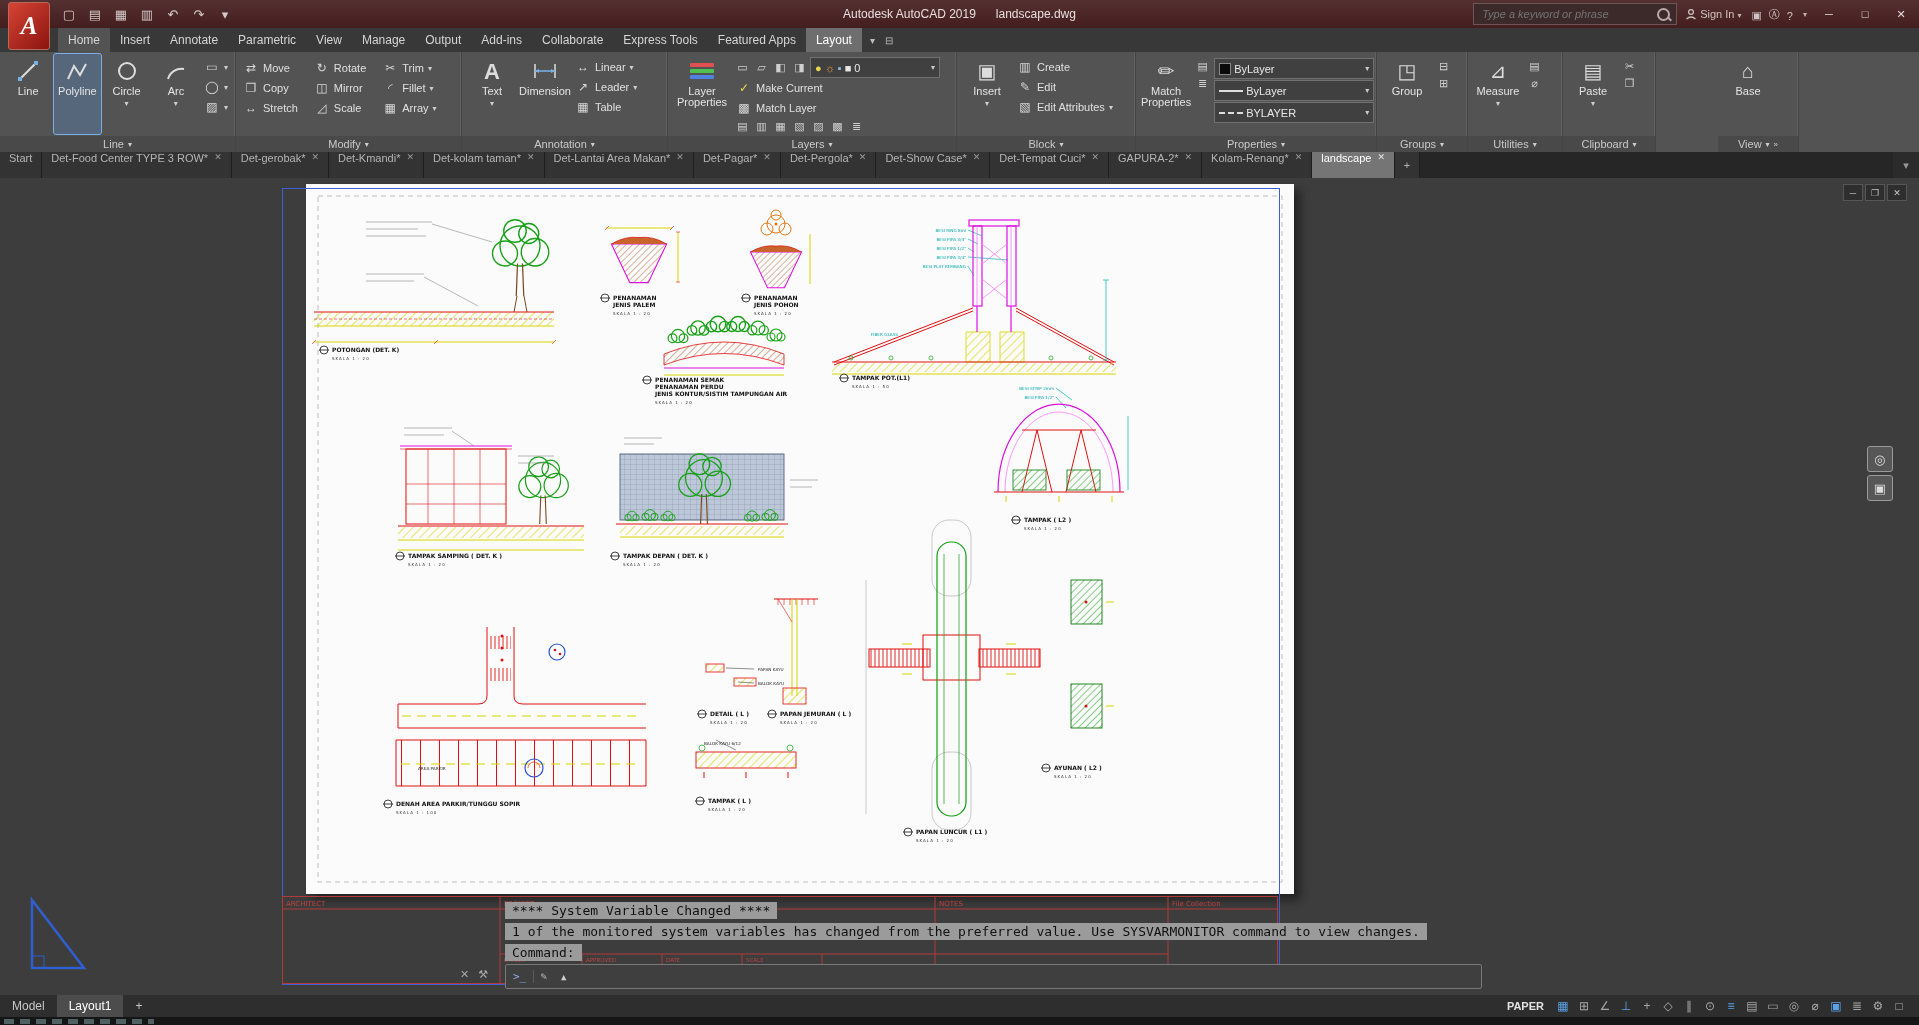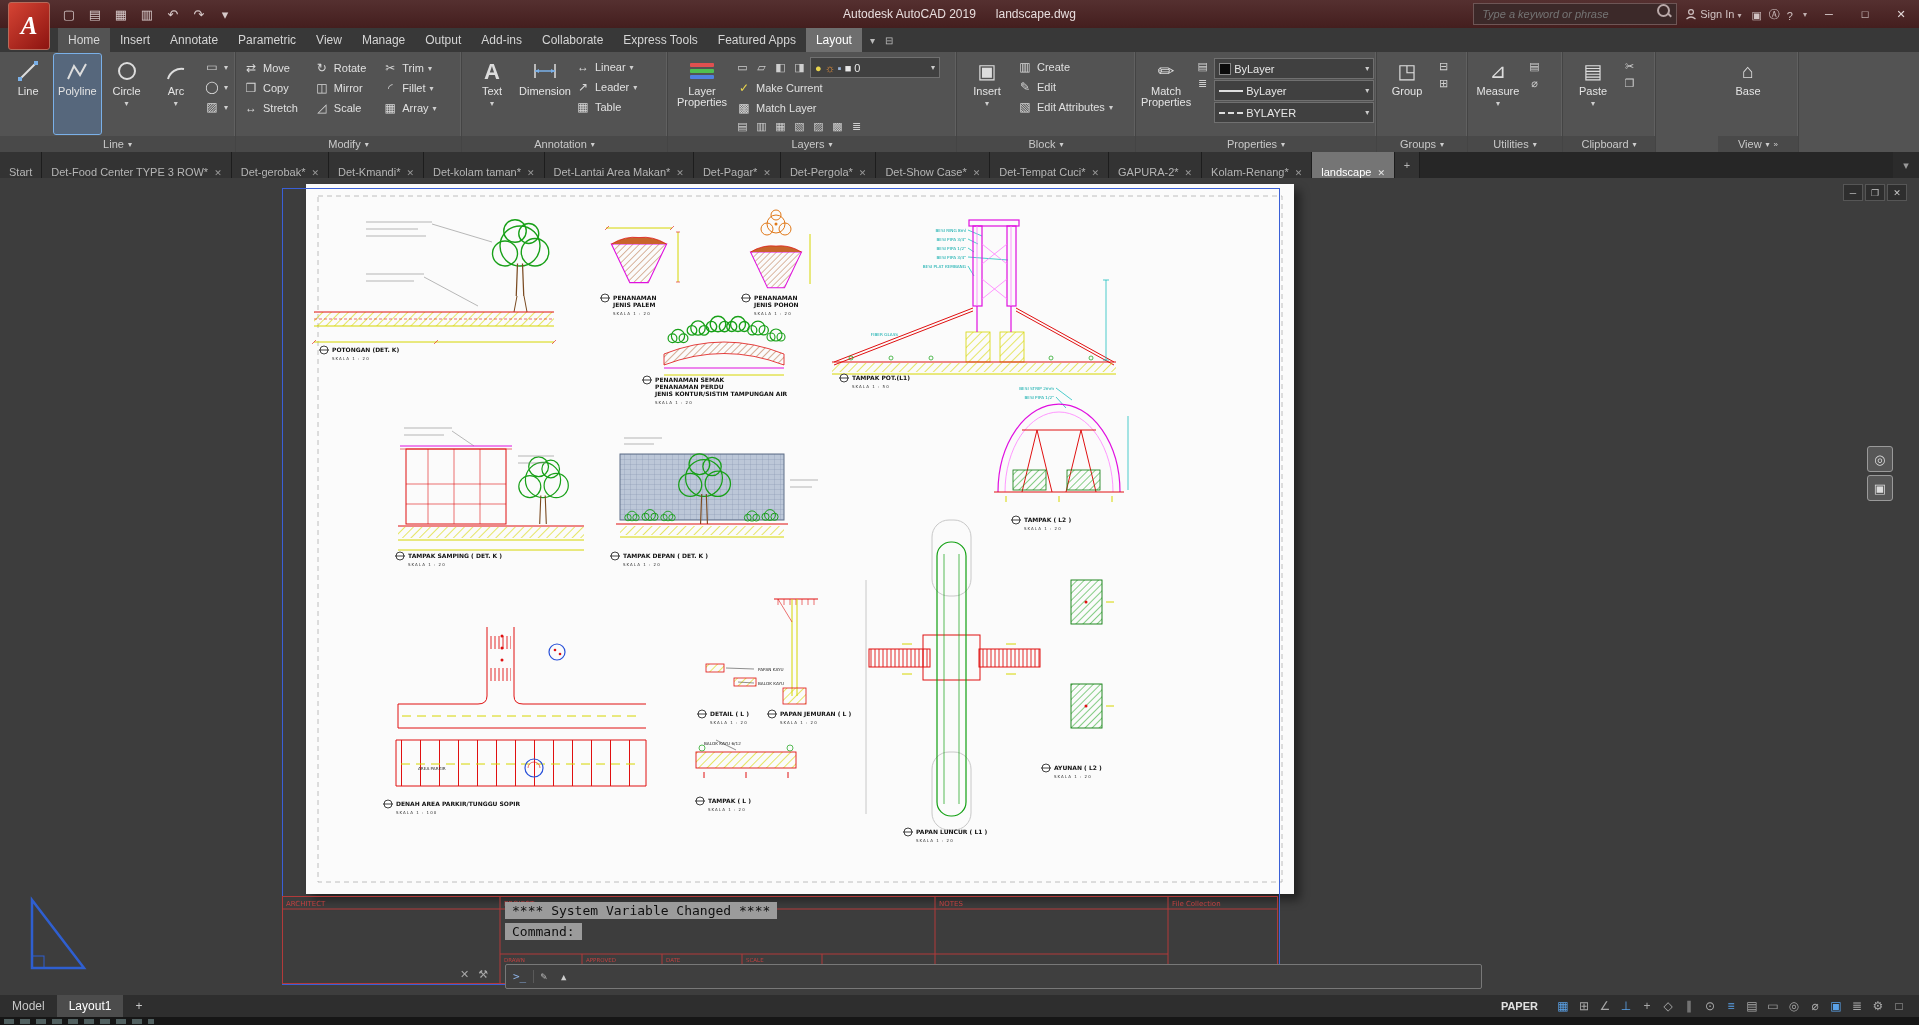--- a/index.html
+++ b/index.html
@@ -9,21 +9,21 @@
   .titlebar{position:absolute;left:0;top:0;right:0;height:28px;background:linear-gradient(#553030,#441e1e);color:#ddd}
   .acad-logo{position:absolute;left:8px;top:2px;width:40px;height:46px;z-index:30;
              background:linear-gradient(135deg,#d64434,#8c1410);border:1px solid #b86a5a;border-radius:3px;
              display:flex;align-items:center;justify-content:center}
   .acad-logo b{color:#fff;font-size:25px;font-family:"Liberation Serif",serif;font-style:italic}
   .qat{position:absolute;left:58px;top:3px;display:flex;gap:4px;align-items:center}
   .qbtn{width:22px;height:22px;display:flex;align-items:center;justify-content:center;color:#d6c9c9;font-size:13px}
   .title-center{position:absolute;left:0;right:0;top:0;height:28px;display:flex;align-items:center;justify-content:center;
                 gap:20px;font-size:12px;color:#e8dede;pointer-events:none}
   .tb-right{position:absolute;right:4px;top:0;height:28px;display:flex;align-items:center;gap:8px;font-size:11px}
-  .search{display:flex;background:#3c2929;border:1px solid #6e5656;height:20px;width:190px;padding:0 6px;gap:4px}
+  .search{display:flex;align-items:center;background:#3c2929;border:1px solid #6e5656;height:20px;width:190px;padding:0 6px;gap:4px}
   .search input{flex:1;background:transparent;border:none;outline:none;color:#cfc0c0;font-style:italic;font-size:11px;font-family:inherit}
   .lens{width:9px;height:9px;border:2px solid #b9a8a8;border-radius:50%;position:relative;flex:none}
   .lens:after{content:"";position:absolute;width:5px;height:2px;background:#b9a8a8;transform:rotate(45deg);right:-4px;bottom:-1px}
   .tbi{color:#d0c2c2;display:flex;align-items:flex-end;gap:3px}
   .caret{font-size:8px;color:#c0b0b0}
   .winbtn{width:28px;height:22px;display:flex;align-items:center;justify-content:center;font-size:11px;color:#e4dada}
   
   .menurow{position:absolute;left:0;top:28px;right:0;height:24px;background:#383838;display:flex;align-items:stretch;
            padding-left:58px;color:#d5d5d5;font-size:12px}
   .mtab{padding:0 10px;display:flex;align-items:center;white-space:nowrap}
@@ -53,21 +53,21 @@
   .layerstack{width:24px;height:22px;display:flex;flex-direction:column;gap:2px;justify-content:center}
   .layerstack i{height:4px;border-radius:1px}
   .lc1{color:#e8d44d}.lc2{color:#e8923c}.lc3{color:#9ab4d8}.lc4{color:#e8e8e8}
   .swatch{width:10px;height:10px;background:#0a0a0a;border:1px solid #888;flex:none}
   .lw{width:24px;height:2px;background:#ddd;flex:none}
   .lt{width:24px;border-top:2px dashed #ddd;flex:none}
   .propcombo{width:150px}
   
   .doctabs{position:absolute;left:0;top:152px;right:0;height:26px;background:#262626;display:flex;align-items:stretch;
            font-size:11px;color:#b5b5b5;overflow:hidden}
-  .dtab{display:flex;align-items:flex-end;gap:6px;padding:0 9px;background:#333;border-right:1px solid #1d1d1d;white-space:nowrap}
+  .dtab{display:flex;align-items:flex-start;gap:6px;padding:0 9px;background:#333;border-right:1px solid #1d1d1d;white-space:nowrap}
   .dtab.active{background:#757575;color:#fff}
   .dtab .x{font-size:9px;color:#999}
   .dtab.active .x{color:#e8e8e8}
   .dplus{width:24px;display:flex;align-items:center;justify-content:center;background:#333;border-right:1px solid #1d1d1d}
   .dchevron{margin-left:auto;width:26px;display:flex;align-items:center;justify-content:center;color:#999;background:#2b2b2b}
   
   .canvas{position:absolute;left:0;top:178px;width:1919px;height:817px;background:#3d3d3d}
   .paper{position:absolute;left:306px;top:6px;width:988px;height:710px;background:#fbfbfb;box-shadow:6px 6px 9px rgba(0,0,0,.45)}
   .paper svg{display:block}
   .vp{position:absolute;left:282px;top:10px;width:996px;height:795px;border:1px solid #3a5fd6;pointer-events:none}
@@ -87,21 +87,21 @@
   .cmdbar .pic{color:#8fb4e8;font-size:11px;padding:0 7px;border-right:1px solid #5a5a5a}
   .cmdbar .pen{color:#bbb;font-size:11px;padding:0 6px}
   .cmdbar .ph{color:#a8a8a8;font-style:italic;font-size:13px;margin-left:4px;flex:1}
   .cmdbar .up{color:#ccc;font-size:9px;padding:0 8px}
   .cmdside{position:absolute;left:460px;top:790px;display:flex;gap:9px;color:#a8a8a8;font-size:11px}
   
   .statusbar{position:absolute;left:0;top:995px;right:0;height:22px;background:#2e2e2e;display:flex;align-items:stretch;
              color:#c8c8c8;font-size:12px}
   .stab{padding:0 12px;display:flex;align-items:center}
   .stab.active{background:#4c4c4c;color:#fff}
-  .sticons{margin-left:auto;display:flex;gap:9px;padding-right:10px}
+  .sticons{margin-left:auto;display:flex;gap:3px;padding-right:10px}
   .sticon{width:20px;height:22px;display:flex;align-items:center;justify-content:center;color:#a8a8a8;font-size:12px}
   .sticon.on{color:#5aa2e8}
   .paperlbl{font-size:11px;font-weight:bold;color:#e2e2e2;margin-right:6px;display:flex;align-items:center}
   .bottomstrip{position:absolute;left:0;top:1017px;right:0;height:8px;background:#161616;display:flex;align-items:center}
   .tinybars{margin-left:4px;width:150px;height:5px;opacity:.45;
             background:repeating-linear-gradient(90deg,#9bb 0 10px,transparent 10px 16px)}
   
   .dash{fill:none;stroke:#b0b0b0;stroke-width:.8;stroke-dasharray:5 4}
   .r{stroke:#e01010;fill:none;stroke-width:1}
   .rt{stroke:#e01010;fill:none;stroke-width:.6}
@@ -987,20 +987,21 @@
 
     <div class="navfloat">
 
     <span>◎</span>
         <span>▣</span>
       </div>
 
     <div class="cmdhist">
 
     <div class="cmdline">**** System Variable Changed ****</div>
+        <div class="cmdline">1 of the monitored system variables has changed from the preferred value. Use SYSVARMONITOR command to view changes.</div>
         <div class="cmdline">Command:</div>
       </div>
 
     <div class="cmdside">
       <span>✕</span>
       <span>⚒</span>
     </div>
 
     <div class="cmdbar">
       <span class="pic">&gt;_</span>

